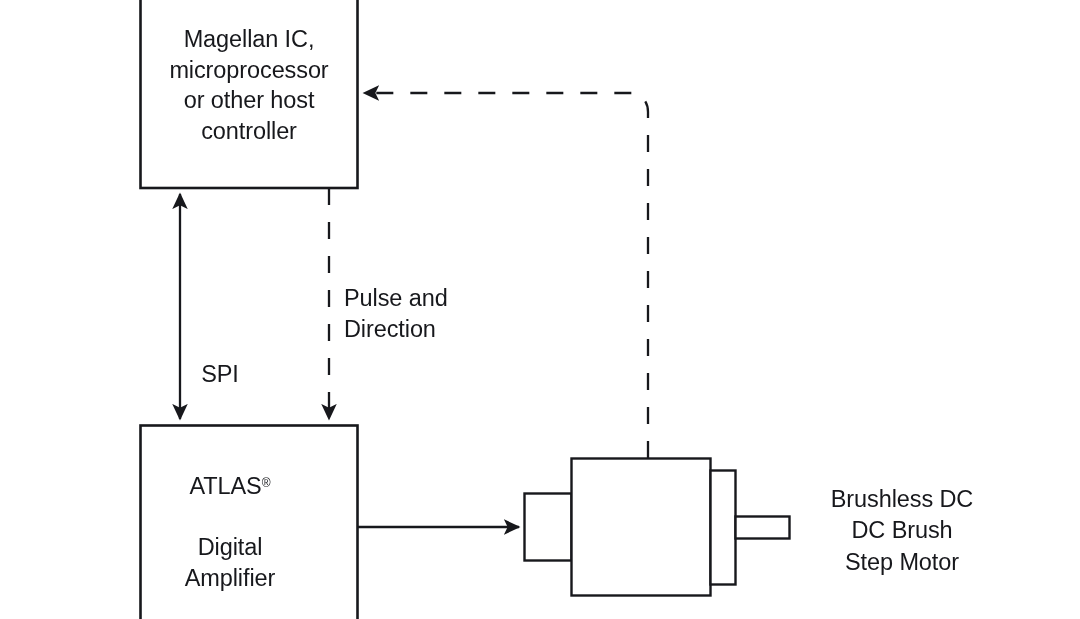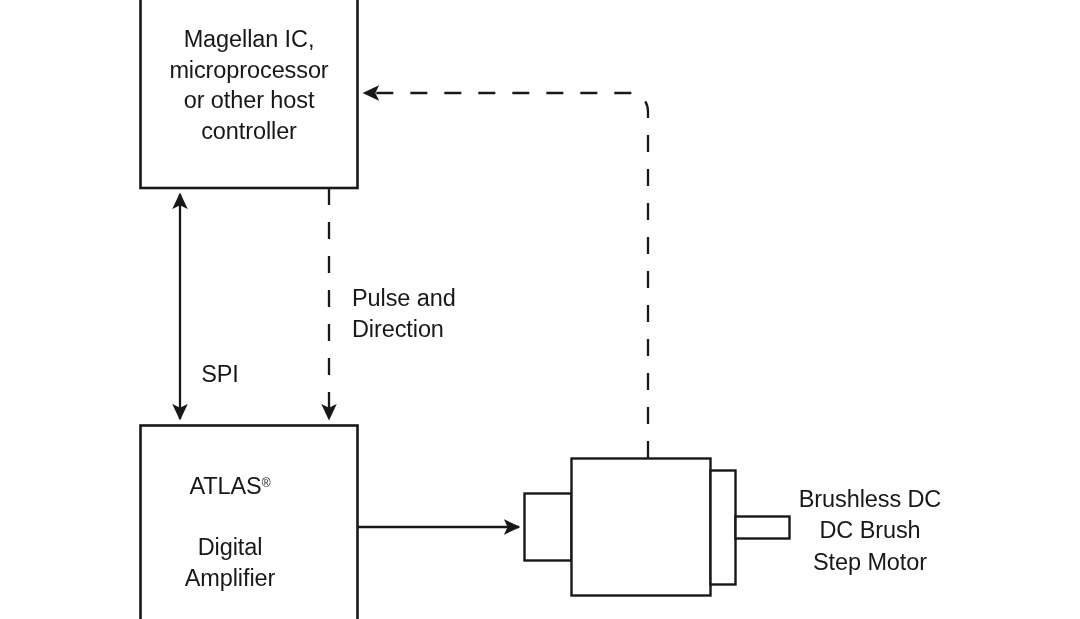--- a/index.html
+++ b/index.html
@@ -65,35 +65,35 @@
   }
   
   #spi-label {
     left: 190px;
     top: 359px;
     width: 60px;
     text-align: center;
     font-size: 23.5px;
   }
   #pulse-label {
-    left: 352px;
+    left: 344px;
     top: 283px;
     width: 160px;
     text-align: left;
     font-size: 23.5px;
   }
   #feedback-label {
     left: 640px;
     top: 44px;
     width: 180px;
     text-align: center;
     font-size: 23.5px;
   }
   #motor-label {
-    left: 780px;
+    left: 812px;
     top: 484px;
     width: 180px;
     text-align: center;
     font-size: 23.5px;
   }
 </style>
 </head>
 <body>
 
 <div id="diagram-root">

